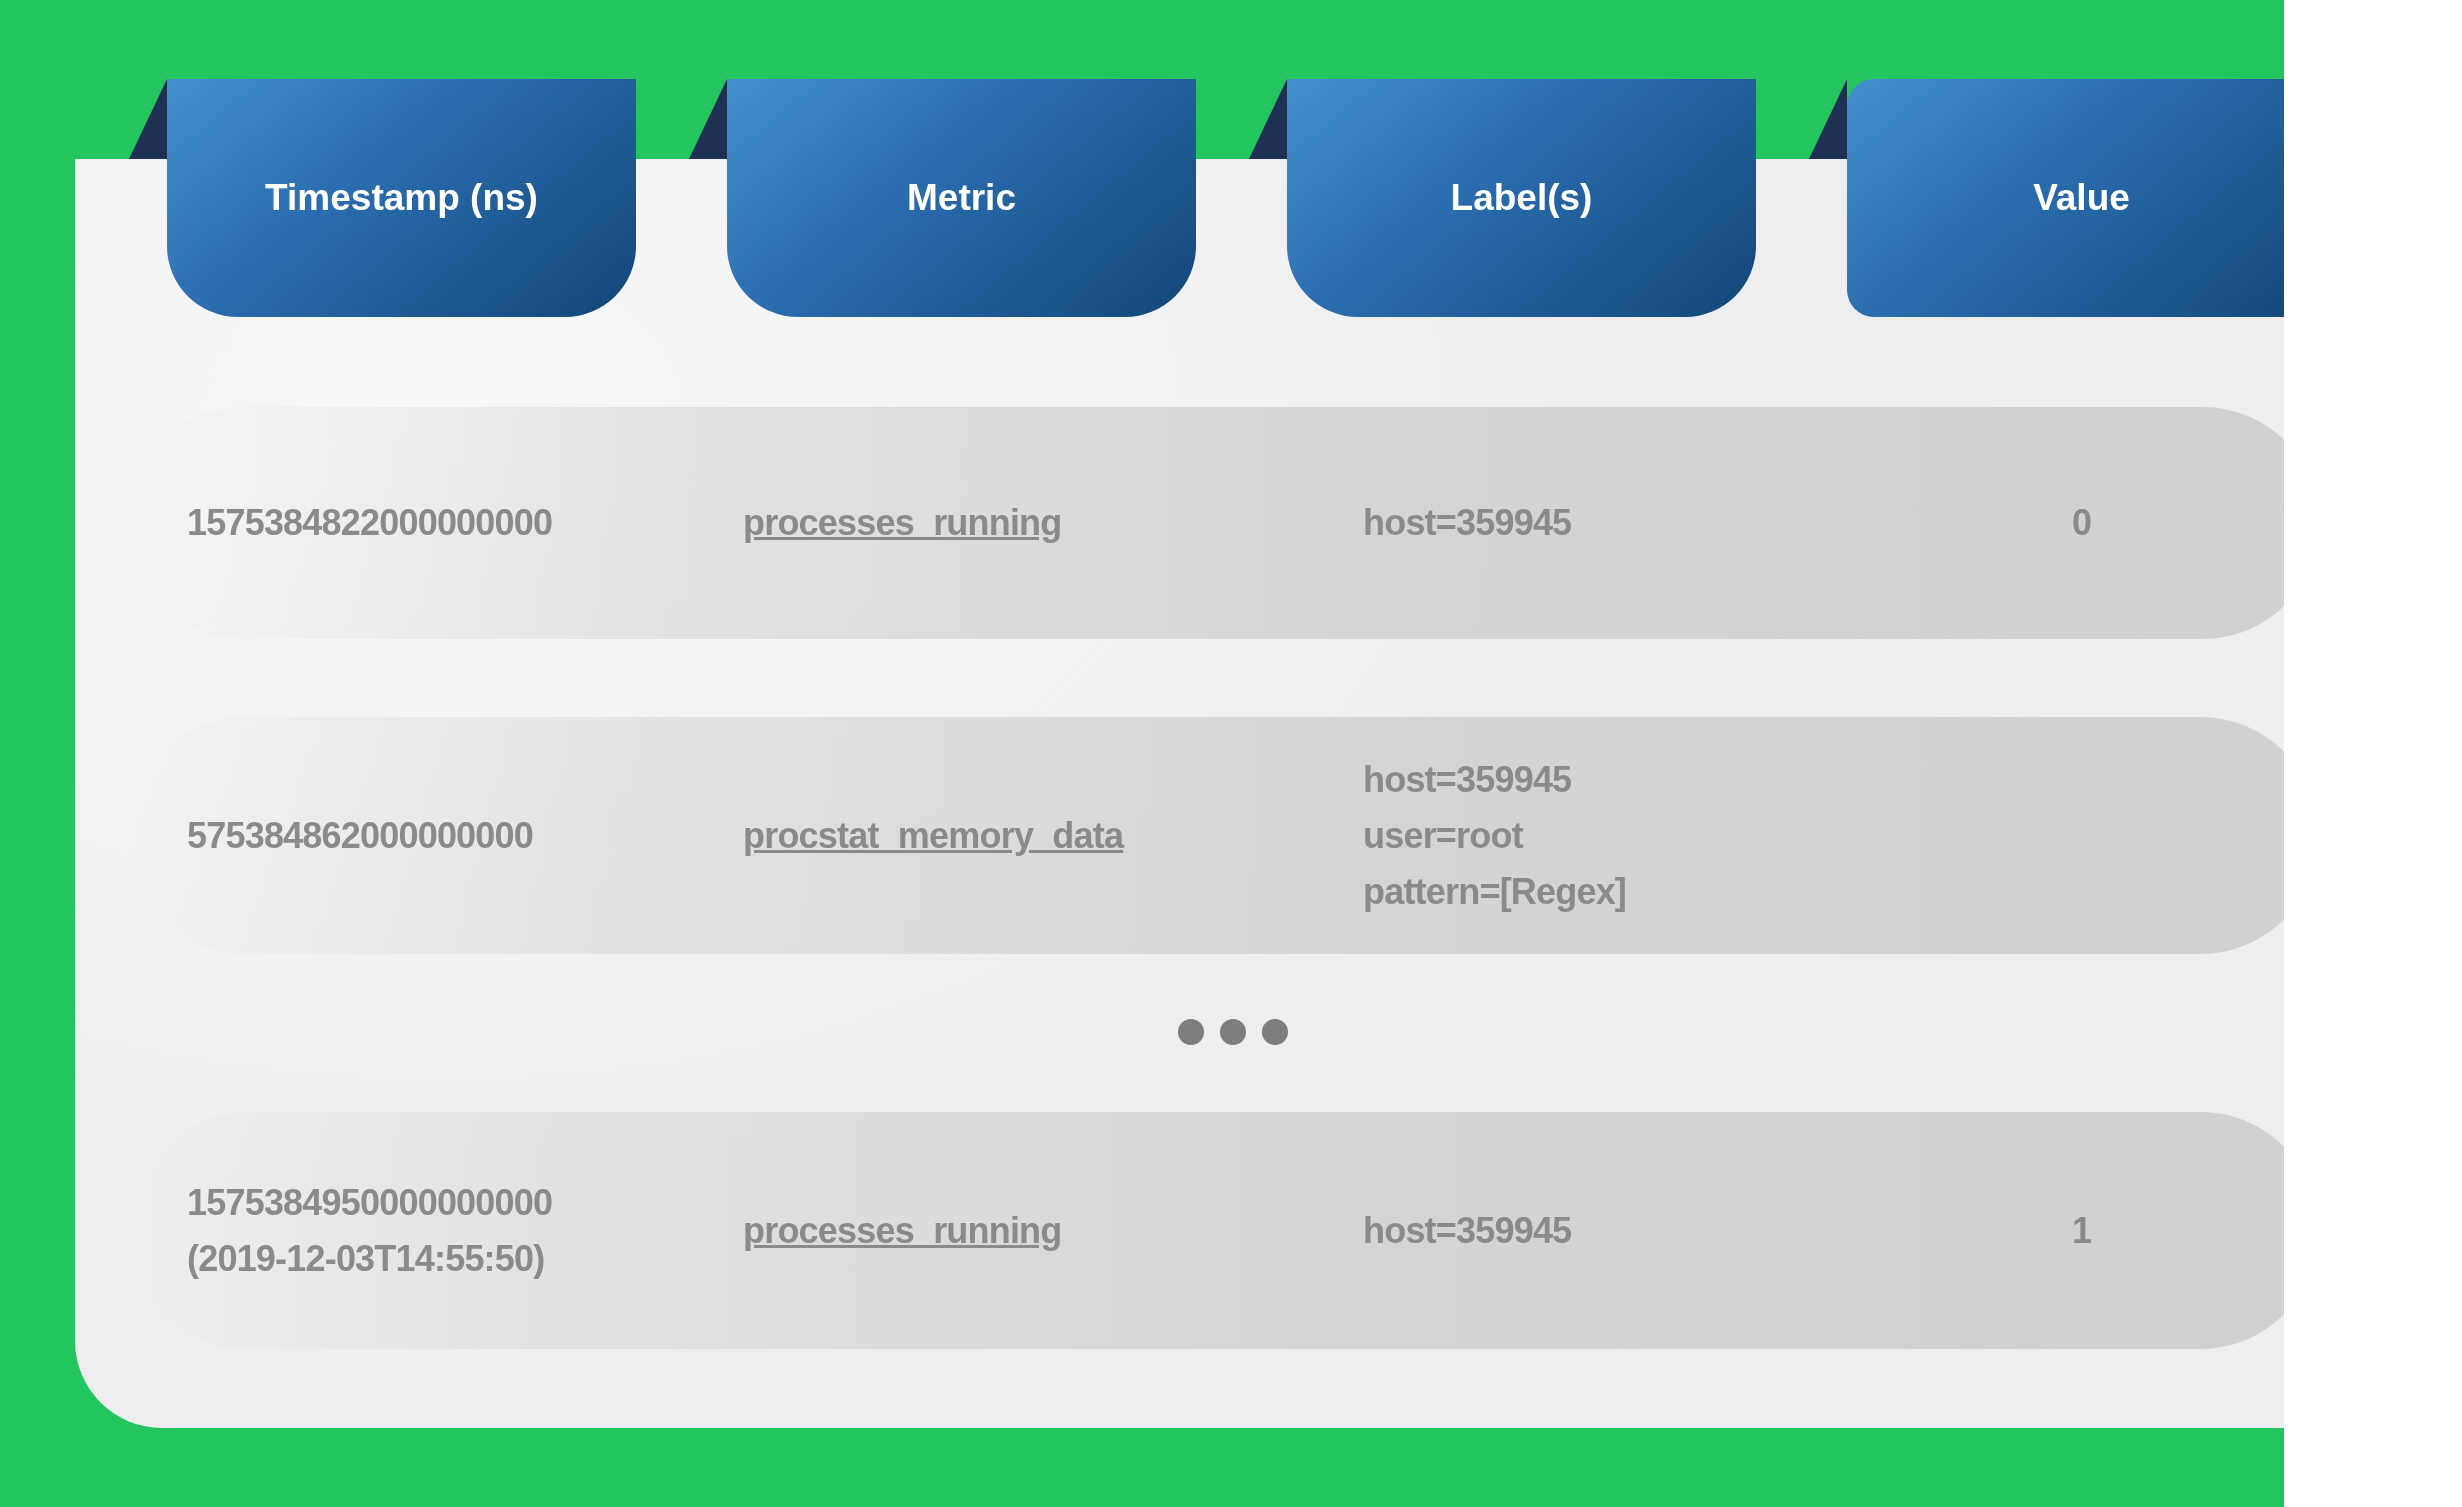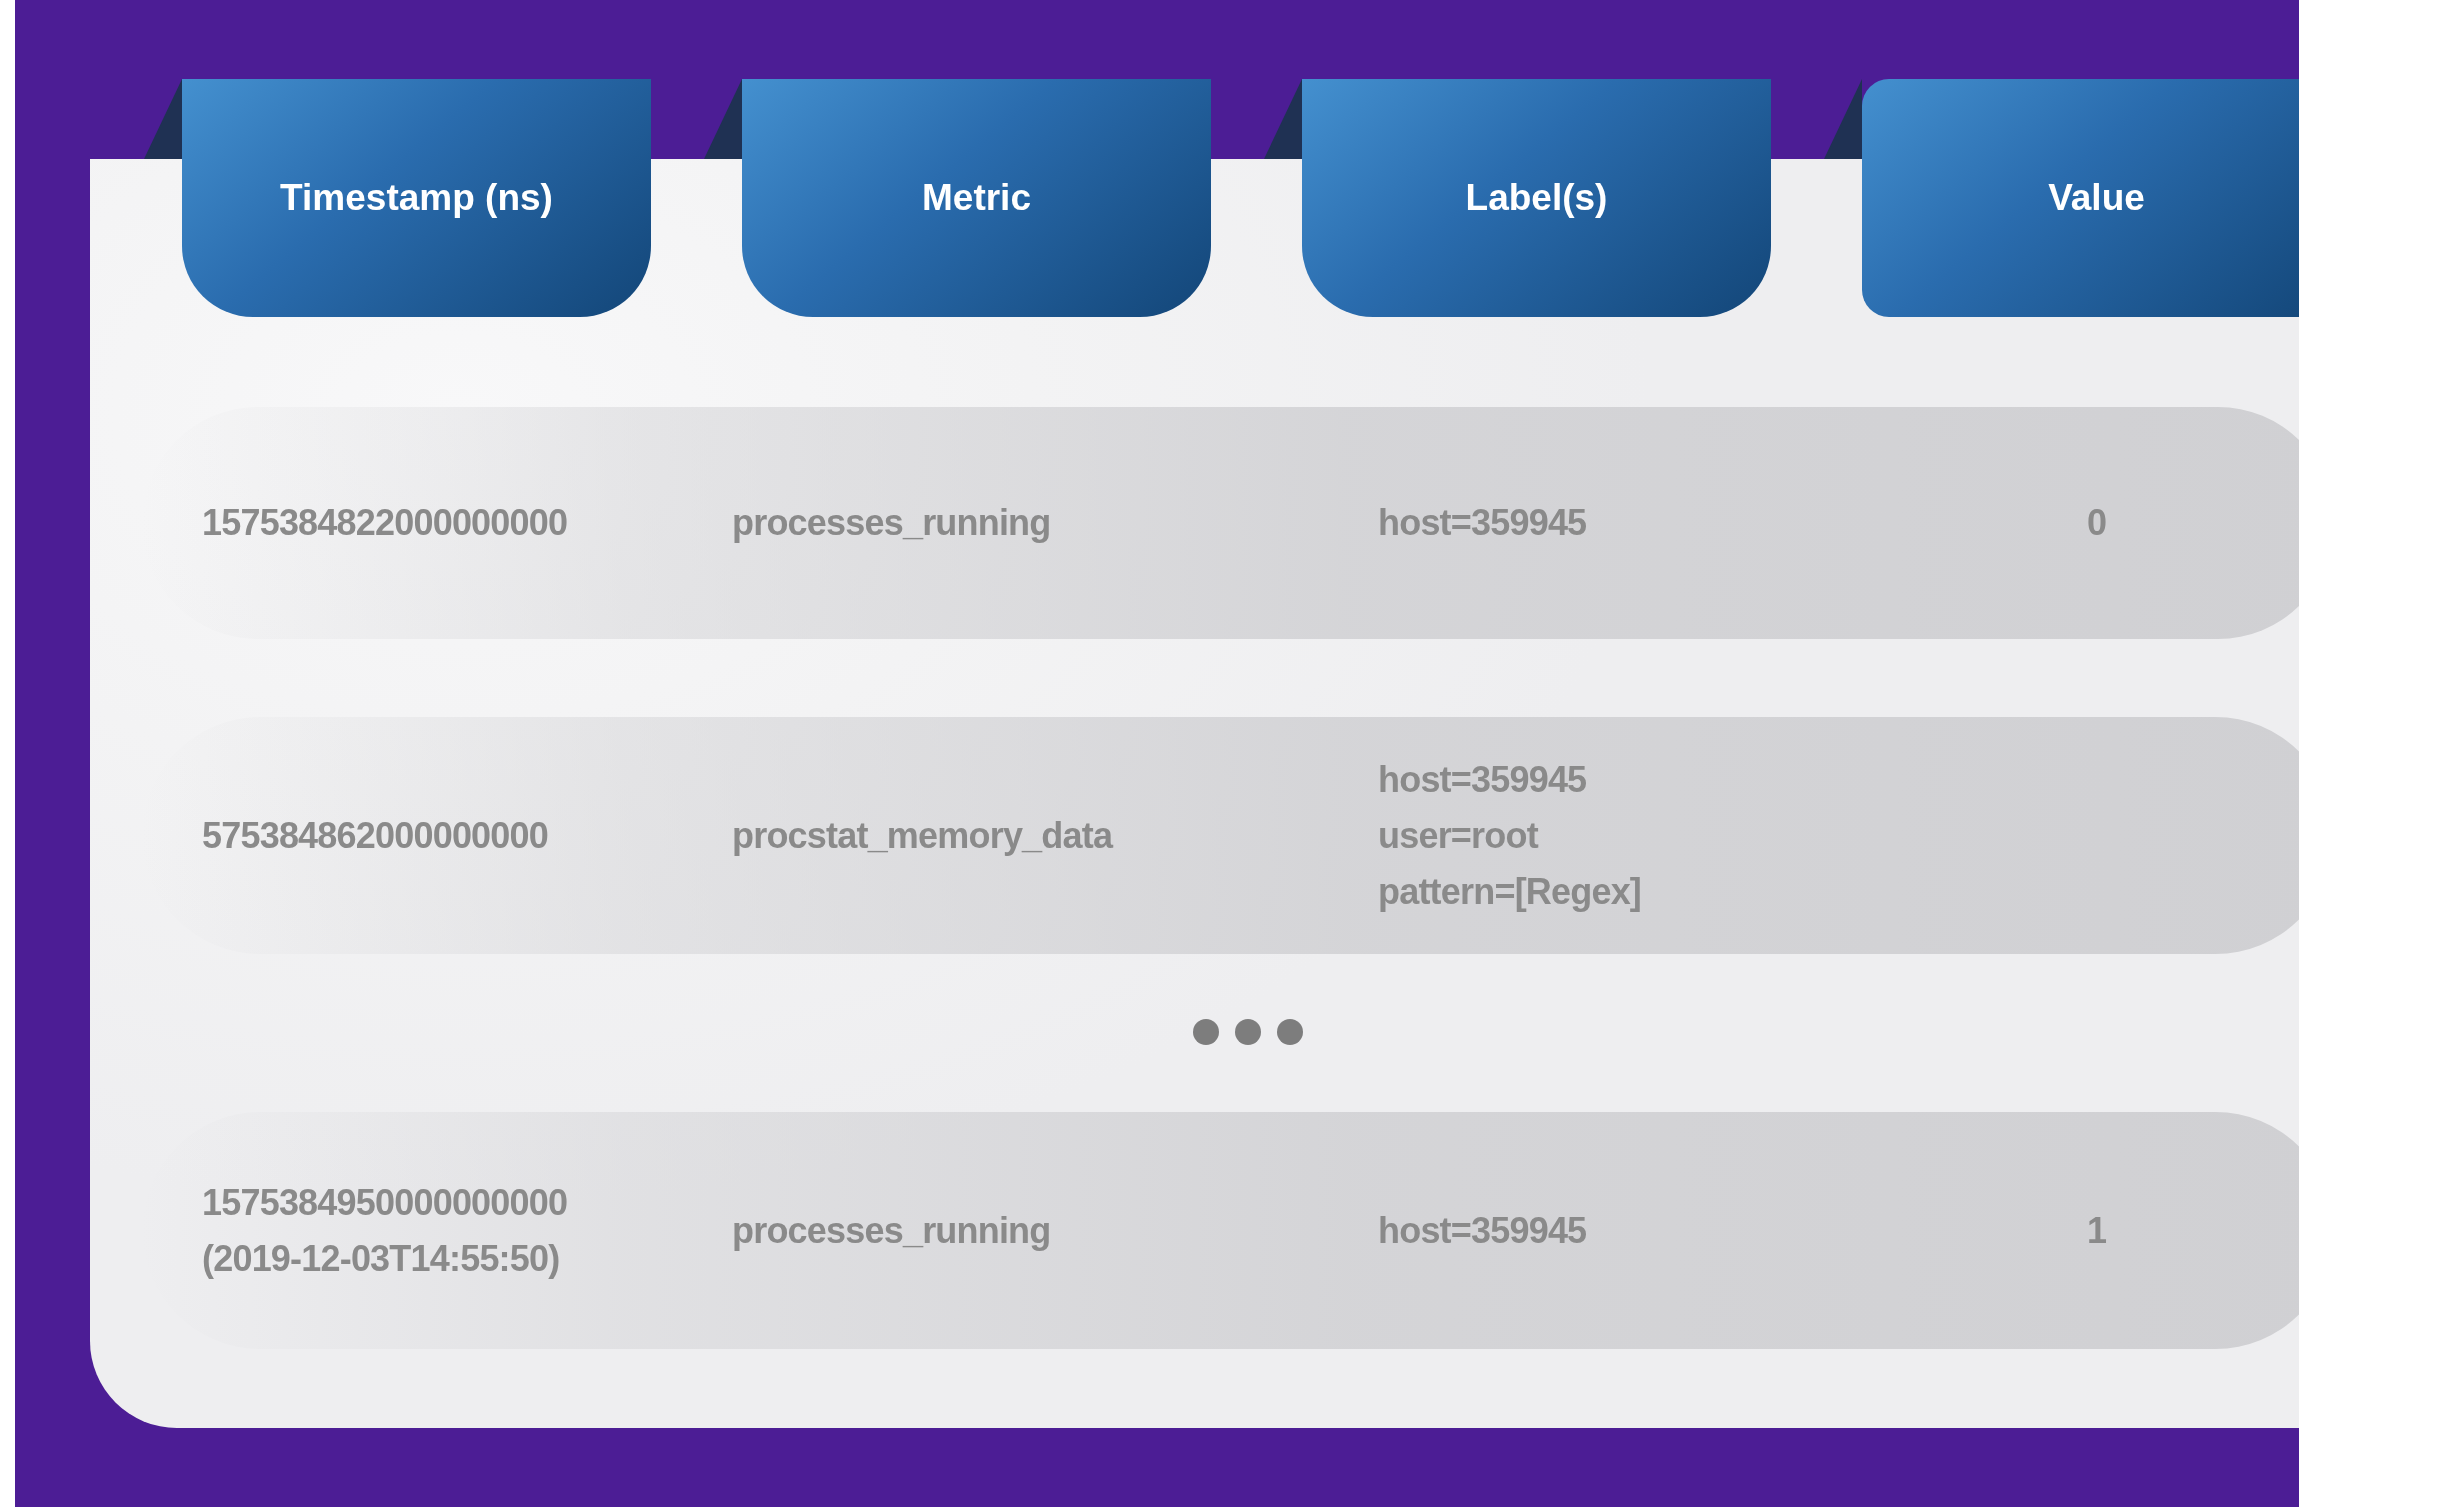--- a/index.html
+++ b/index.html
@@ -5,23 +5,22 @@
   html, body {
     margin: 0;
     padding: 0;
     background: #ffffff;
     font-family: "Liberation Sans", sans-serif;
   }
   .stage {
     position: relative;
     width: 2284px;
     height: 1508px;
-    background: #4c1d95;
+    background: #22c55e;
     overflow: hidden;
-    margin-left: 15px;
   }
 
   
   .card {
     position: absolute;
     left: 75px;
     top: 159px;
     width: 2307px;
     height: 1269px;
     border-radius: 0 87px 0 87px;
@@ -82,21 +81,21 @@
     top: 50%;
     transform: translateY(-50%);
     color: var(--text-gray);
     font-size: 36px;
     font-weight: bold;
     letter-spacing: -0.8px;
     line-height: 56px;
     white-space: nowrap;
   }
   .cell.ts     { left: 60px;   width: 540px; }
-  .cell.metric { left: 590px;  width: 588px; }
+  .cell.metric { left: 616px;  width: 588px; text-decoration: underline; }
   .cell.labels { left: 1236px; width: 445px; }
   .cell.value  { left: 1716px; width: 477px; text-align: center; }
 
   
   .dots {
     position: absolute;
     left: 1178px;
     top: 1019px;
     display: flex;
     gap: 16px;

